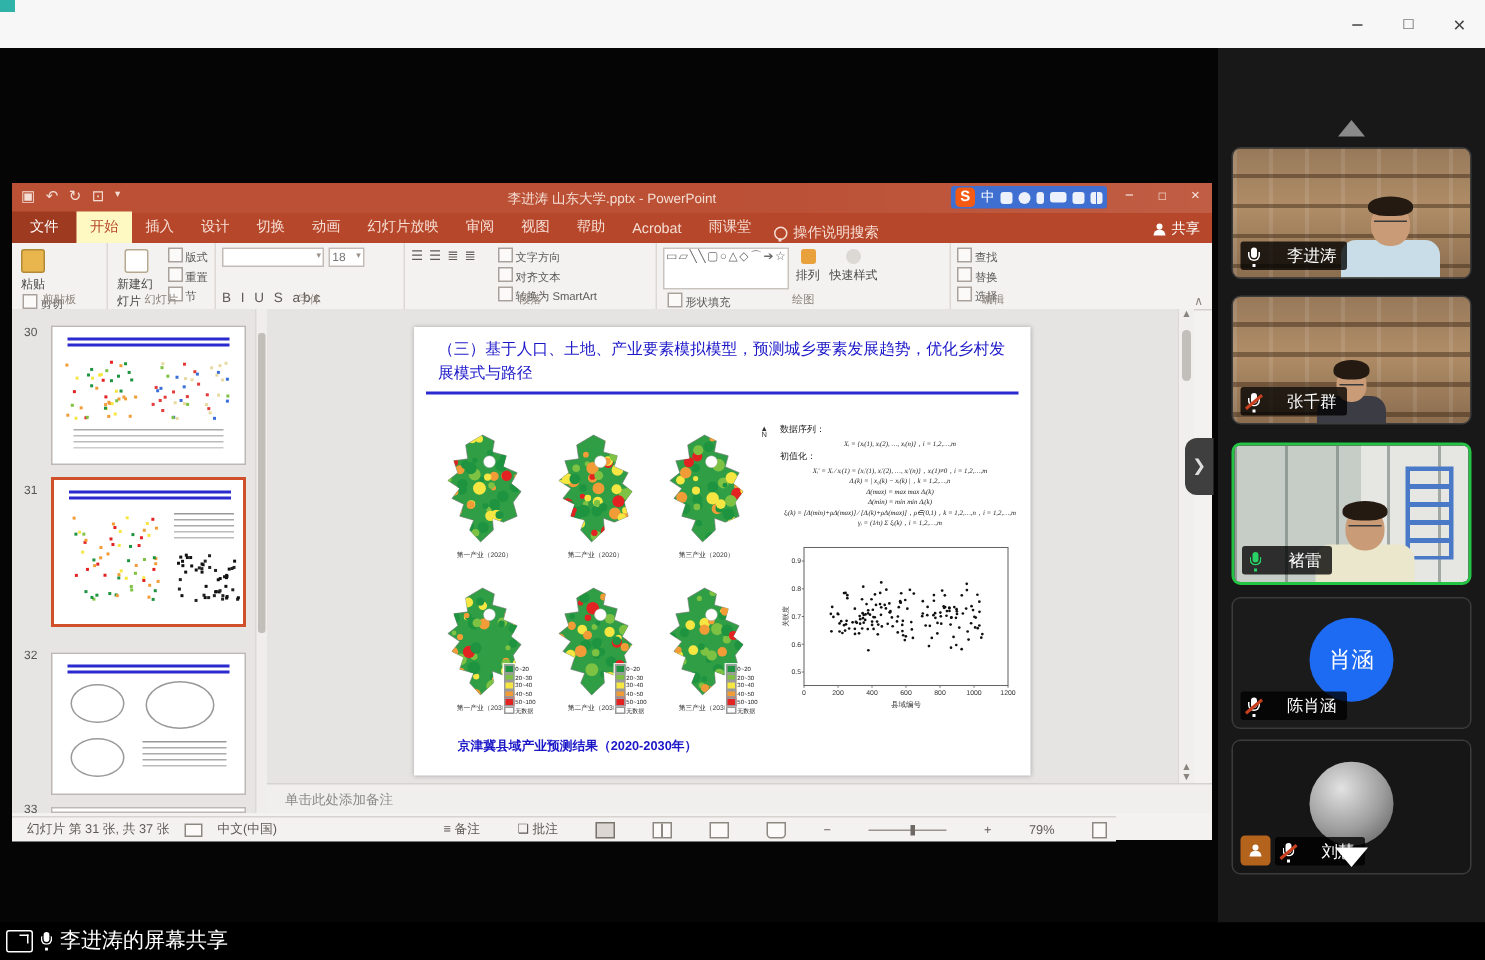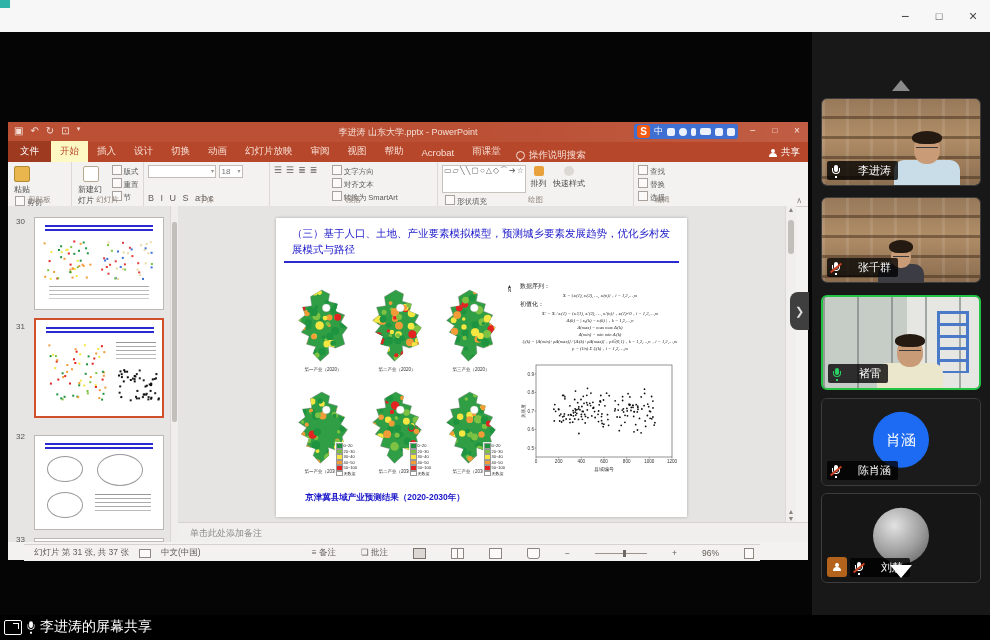--- a/index.html
+++ b/index.html
@@ -56,21 +56,21 @@
   .thumb{position:absolute;left:26px;width:130px;background:#fff;border:1px solid #bdb8b4;box-sizing:border-box}
   .thumb.selected{border:2px solid #d0502b}
   .tscroll{position:absolute;right:0;top:0;width:7px;height:336px;background:#f0eeec;border-left:1px solid #dcd8d5}
   .tscroll .tk{position:absolute;left:1px;width:5px;background:#c2beba;border-radius:2px}
   #slide-region{position:absolute;left:170px;top:0;width:607px;height:316px;background:#e6e4e3;overflow:hidden}
   #slide{position:absolute;left:98px;top:12px;width:411px;height:299px;background:#fff;box-shadow:0 0 3px rgba(0,0,0,.25)}
   #vscroll{position:absolute;left:777px;top:0;width:10px;height:316px;background:#f1efed;border-left:1px solid #dcd8d5;font-size:7px;color:#8a847f;text-align:center}
   #vscroll .vk{position:absolute;left:2px;top:14px;width:6px;height:34px;background:#c2beba;border-radius:3px}
   #notes-pane{position:absolute;left:170px;top:316px;width:630px;height:20px;background:#f1efee;border-top:1px solid #d6d2cf;font-size:9px;color:#8a8a8a;line-height:20px;padding-left:12px;box-sizing:border-box}
   
-  #ppt-status{position:absolute;left:16px;top:422px;width:736px;height:16px;background:#f4f2f0;border-top:1px solid #d6d2cf;font-size:8.5px;color:#5f5a56;display:flex;align-items:center}
+  #ppt-status{position:absolute;left:0;top:422px;width:736px;height:16px;background:#f4f2f0;border-top:1px solid #d6d2cf;font-size:8.5px;color:#5f5a56;display:flex;align-items:center}
   #ppt-status .sp{margin-left:10px;white-space:nowrap}
   #status-right{position:absolute;right:6px;display:flex;align-items:center;gap:25px}
   .vico{width:11px;height:9px;border:1px solid #8d8781;background:#fbfaf9}
   .vico.sel{background:#dcd7d2;border-color:#7a746e}
   #zoom-track{width:52px;height:1px;background:#9a938d;position:relative}
   #zoom-knob{position:absolute;left:28px;top:-3px;width:3px;height:7px;background:#6e6864}
   
   #slide-title{margin:7px 16px 0;font-size:10.5px;line-height:1.55;font-weight:normal;color:#1a16c8}
   #slide-rule{height:2px;background:#2a2ad0;margin:3px 8px 0}
   #slide-cols{position:absolute;left:0;top:62px;right:0;bottom:0}
@@ -1040,21 +1040,21 @@
         <span>❏ <span>批注</span></span>
         <span class="vico sel"></span>
         <span class="vico" style="background:linear-gradient(90deg,#fbfaf9 45%,#8d8781 45% 55%,#fbfaf9 55%)"></span>
         <span class="vico"></span>
         <span class="vico" style="border-radius:0 0 3px 3px"></span>
         <span>−</span>
         <div id="zoom-track">
             <div id="zoom-knob"></div>
           </div>
         <span>+</span>
-        <span>96%</span>
+        <span>79%</span>
         <span class="vico" style="width:8px"></span>
       </div>
     </div>
   </div>
 
   <div id="collapse-handle">❯</div>
 
   <div id="sidebar">
     <div class="tri-up"></div>
     <div id="tiles">

